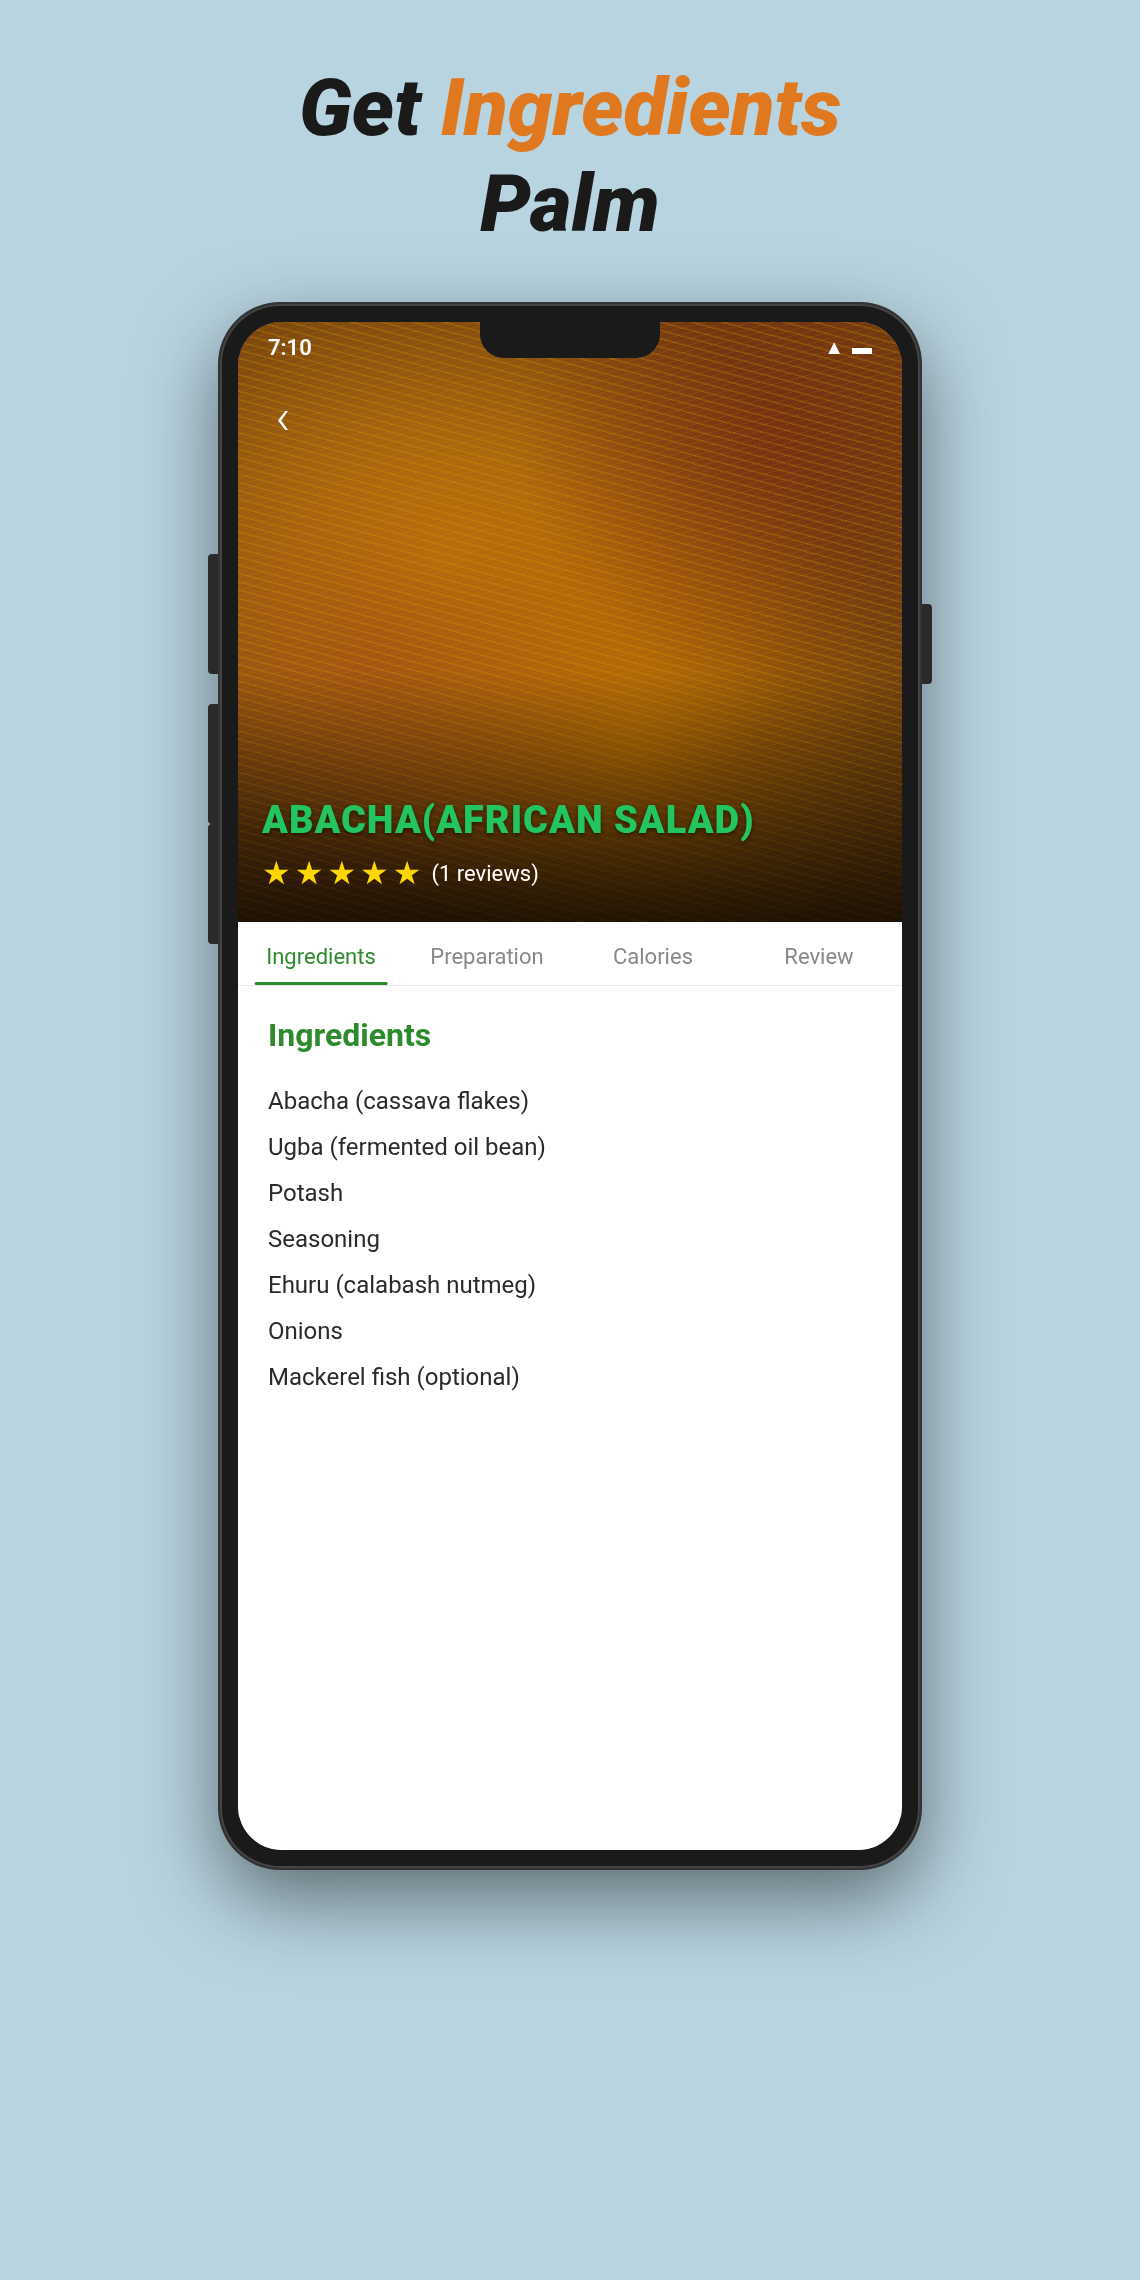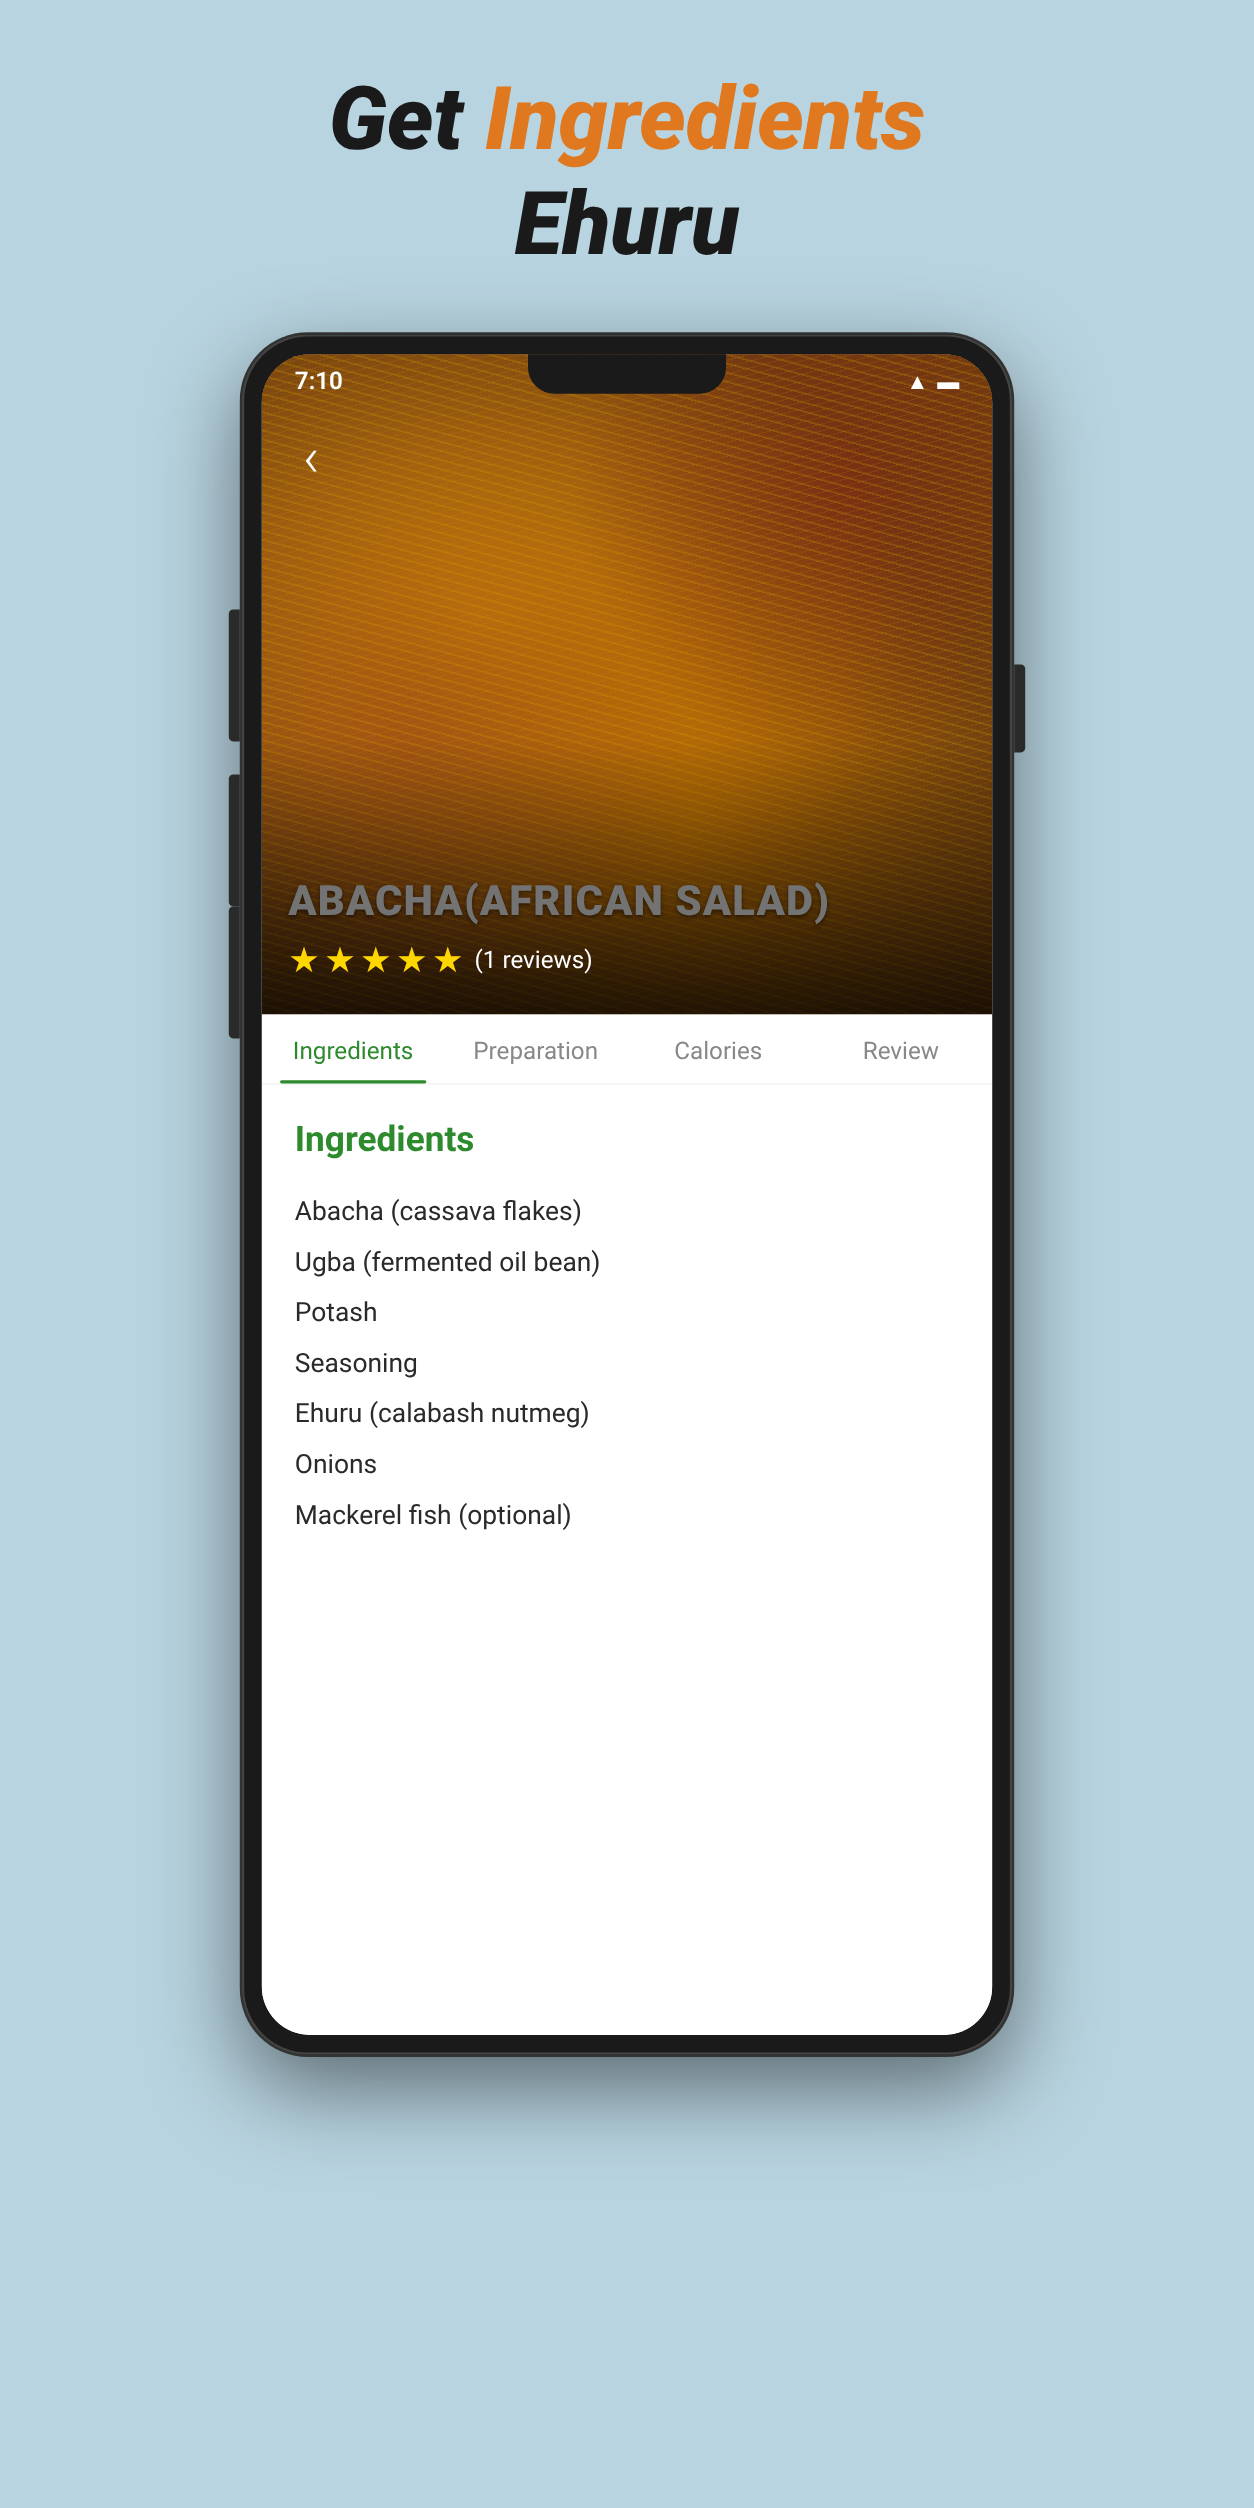--- a/index.html
+++ b/index.html
@@ -213,21 +213,21 @@
 
     
     .recipe-title {
       position: absolute;
       bottom: 80px;
       left: 24px;
       right: 24px;
     }
 
     .recipe-title h2 {
-      color: #737373;
+      color: #22c55e;
       font-size: 38px;
       font-weight: 900;
       text-transform: uppercase;
       letter-spacing: 1px;
       text-shadow: 0 2px 4px rgba(0,0,0,0.5);
     }
 
     
     .rating-row {
       position: absolute;
@@ -312,21 +312,21 @@
       padding: 5px 0;
       line-height: 1.5;
     }
   </style>
 </head>
 <body>
 
 <div class="page-header">
   <h1>
     <span>Get </span><span class="highlight">Ingredients</span><br>
-    <span>Ehuru</span>
+    <span>Palm</span>
   </h1>
 </div>
 
 <div class="phone-container">
   <div class="phone-frame">
     <div class="notch"></div>
 
     <div class="status-bar">
       <span class="status-time">7:10</span>
       <div class="status-icons">

